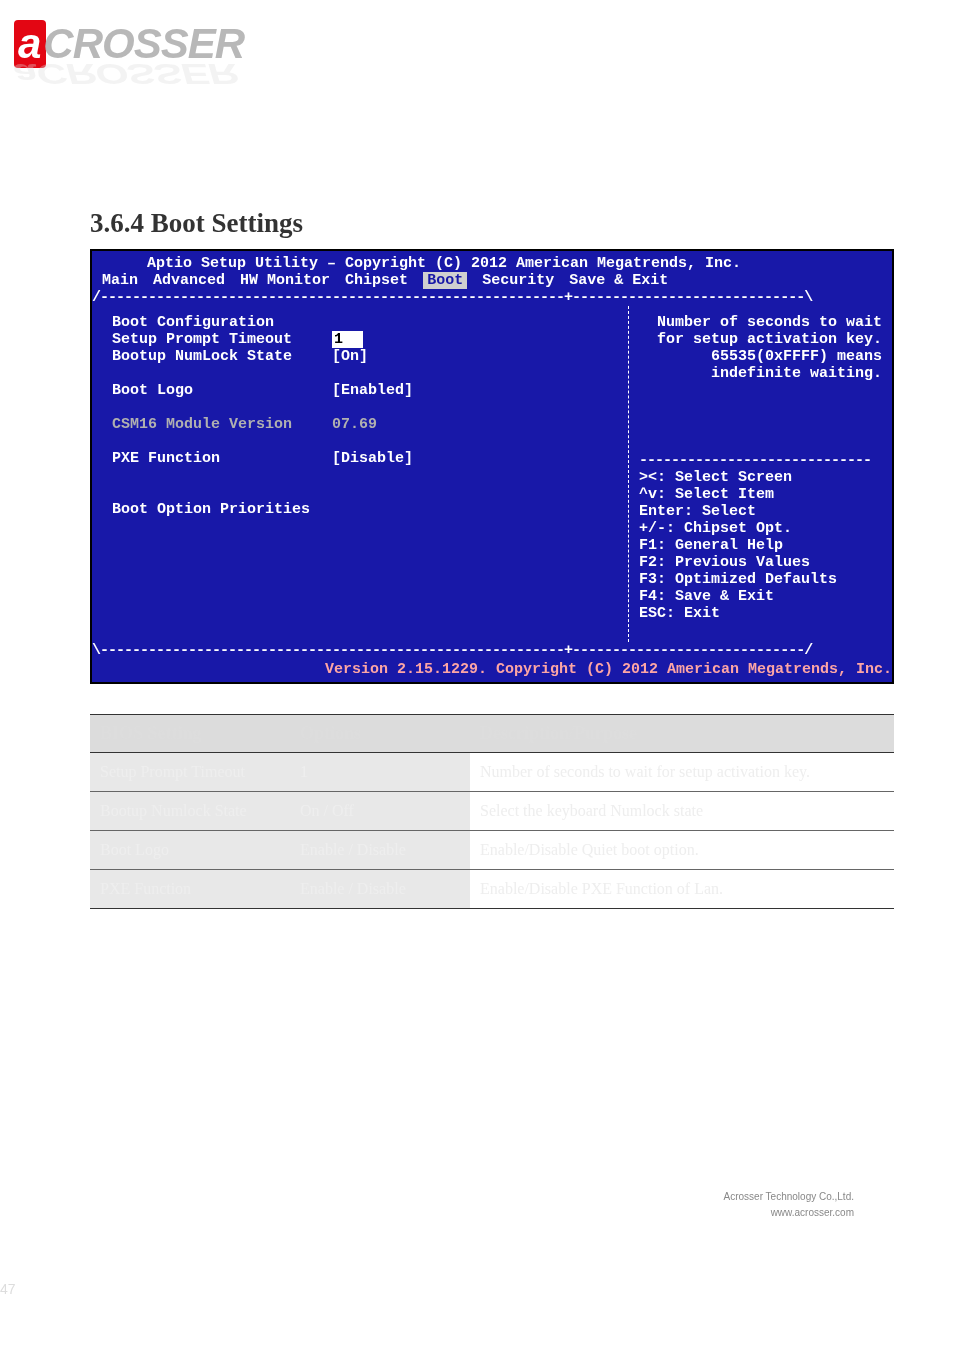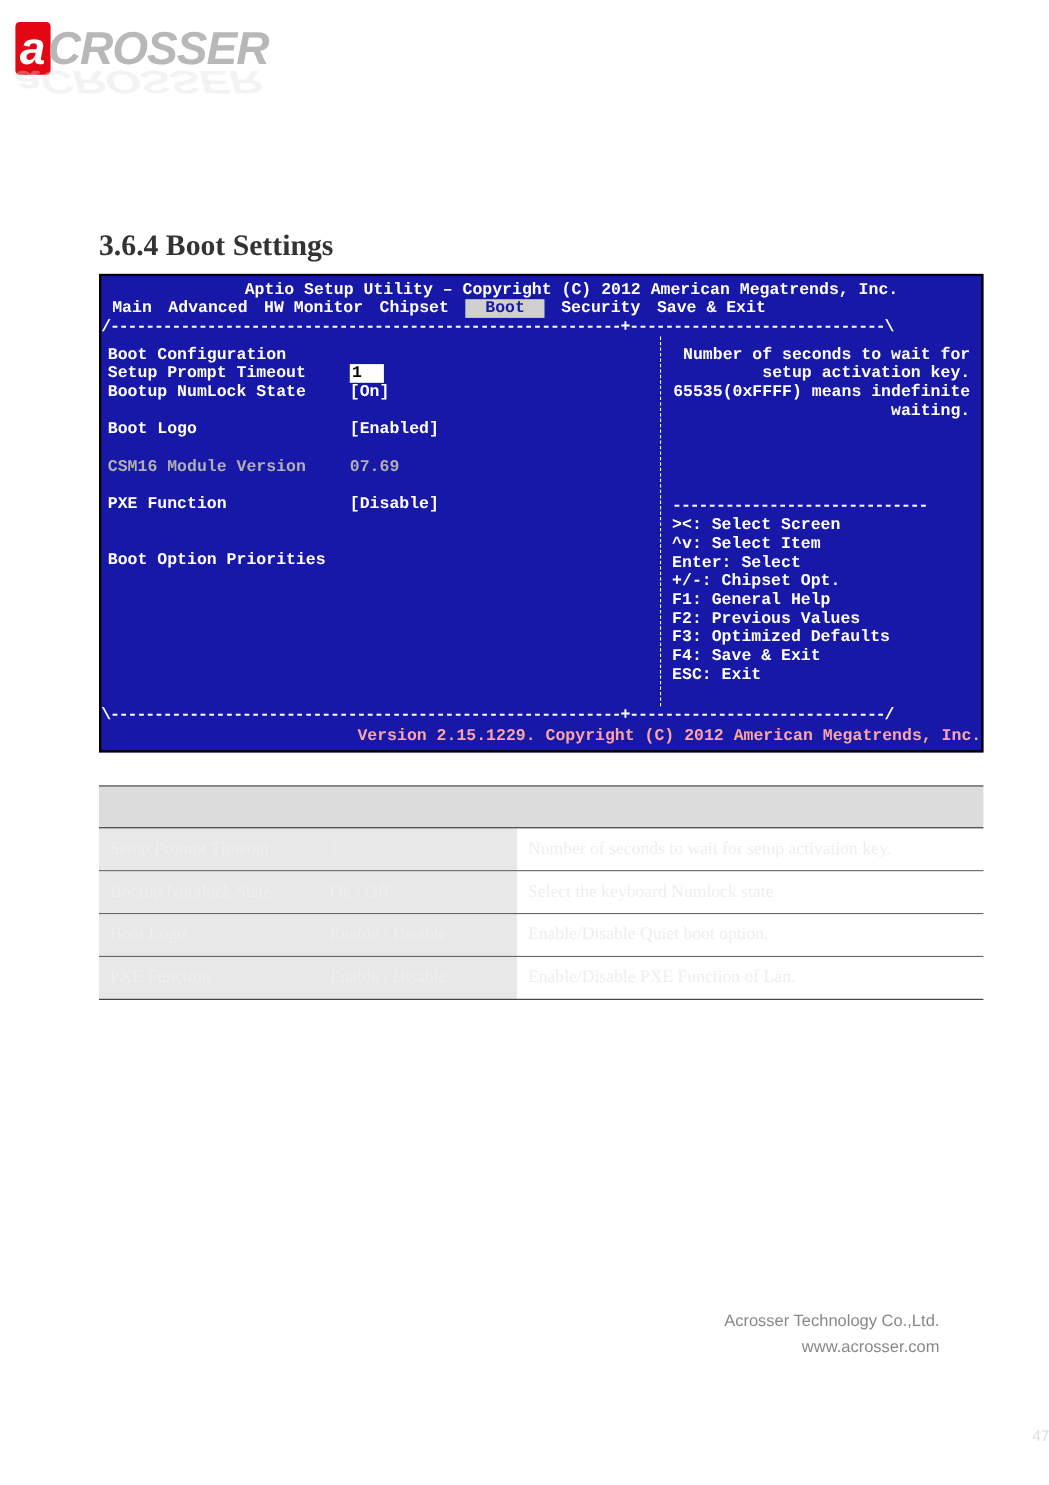--- a/index.html
+++ b/index.html
@@ -57,42 +57,41 @@
       position: relative;
     }
     .bios-header {
       color: #fff;
       padding: 4px 0 0 0;
       text-align: left;
       font-weight: bold;
     }
     .bios-header .title-line {
       padding-left: 55px;
-      text-align: center;
     }
     .bios-tabs {
       padding: 0 10px;
       color: #fff;
       font-weight: bold;
     }
     .bios-tabs span {
       margin-right: 6px;
     }
     .bios-tabs .active {
       background: #d0d0d0;
       color: #1818a8;
-      padding: 0 18px;
+      padding: 0 4px;
     }
     .bios-body {
       display: flex;
       padding: 0;
     }
     .bios-left {
       flex: 0 0 62%;
-      padding: 8px 6px;
+      padding: 8px 20px;
       border-right: 1px dashed #fff;
       min-height: 320px;
     }
     .bios-right {
       flex: 1;
       padding: 8px 10px;
     }
     .bios-row {
       display: flex;
       margin-bottom: 0;
@@ -157,28 +156,28 @@
     }
     tr:last-child {
       border-bottom: 1.5px solid #333;
     }
     .footer {
       position: relative;
       margin-top: 280px;
       text-align: right;
       padding: 0 100px 40px 0;
       color: #888;
-      font-size: 15px;
+      font-size: 10px;
       line-height: 1.6;
     }
     .footer .url {
       font-family: Arial, sans-serif;
     }
     .pagenum {
-      text-align: right;
+      text-align: left;
       color: #ddd;
       font-size: 14px;
       margin-top: 20px;
     }
   </style>
 </head>
 <body>
 
 <div class="logo-area">
   <div class="logo">

